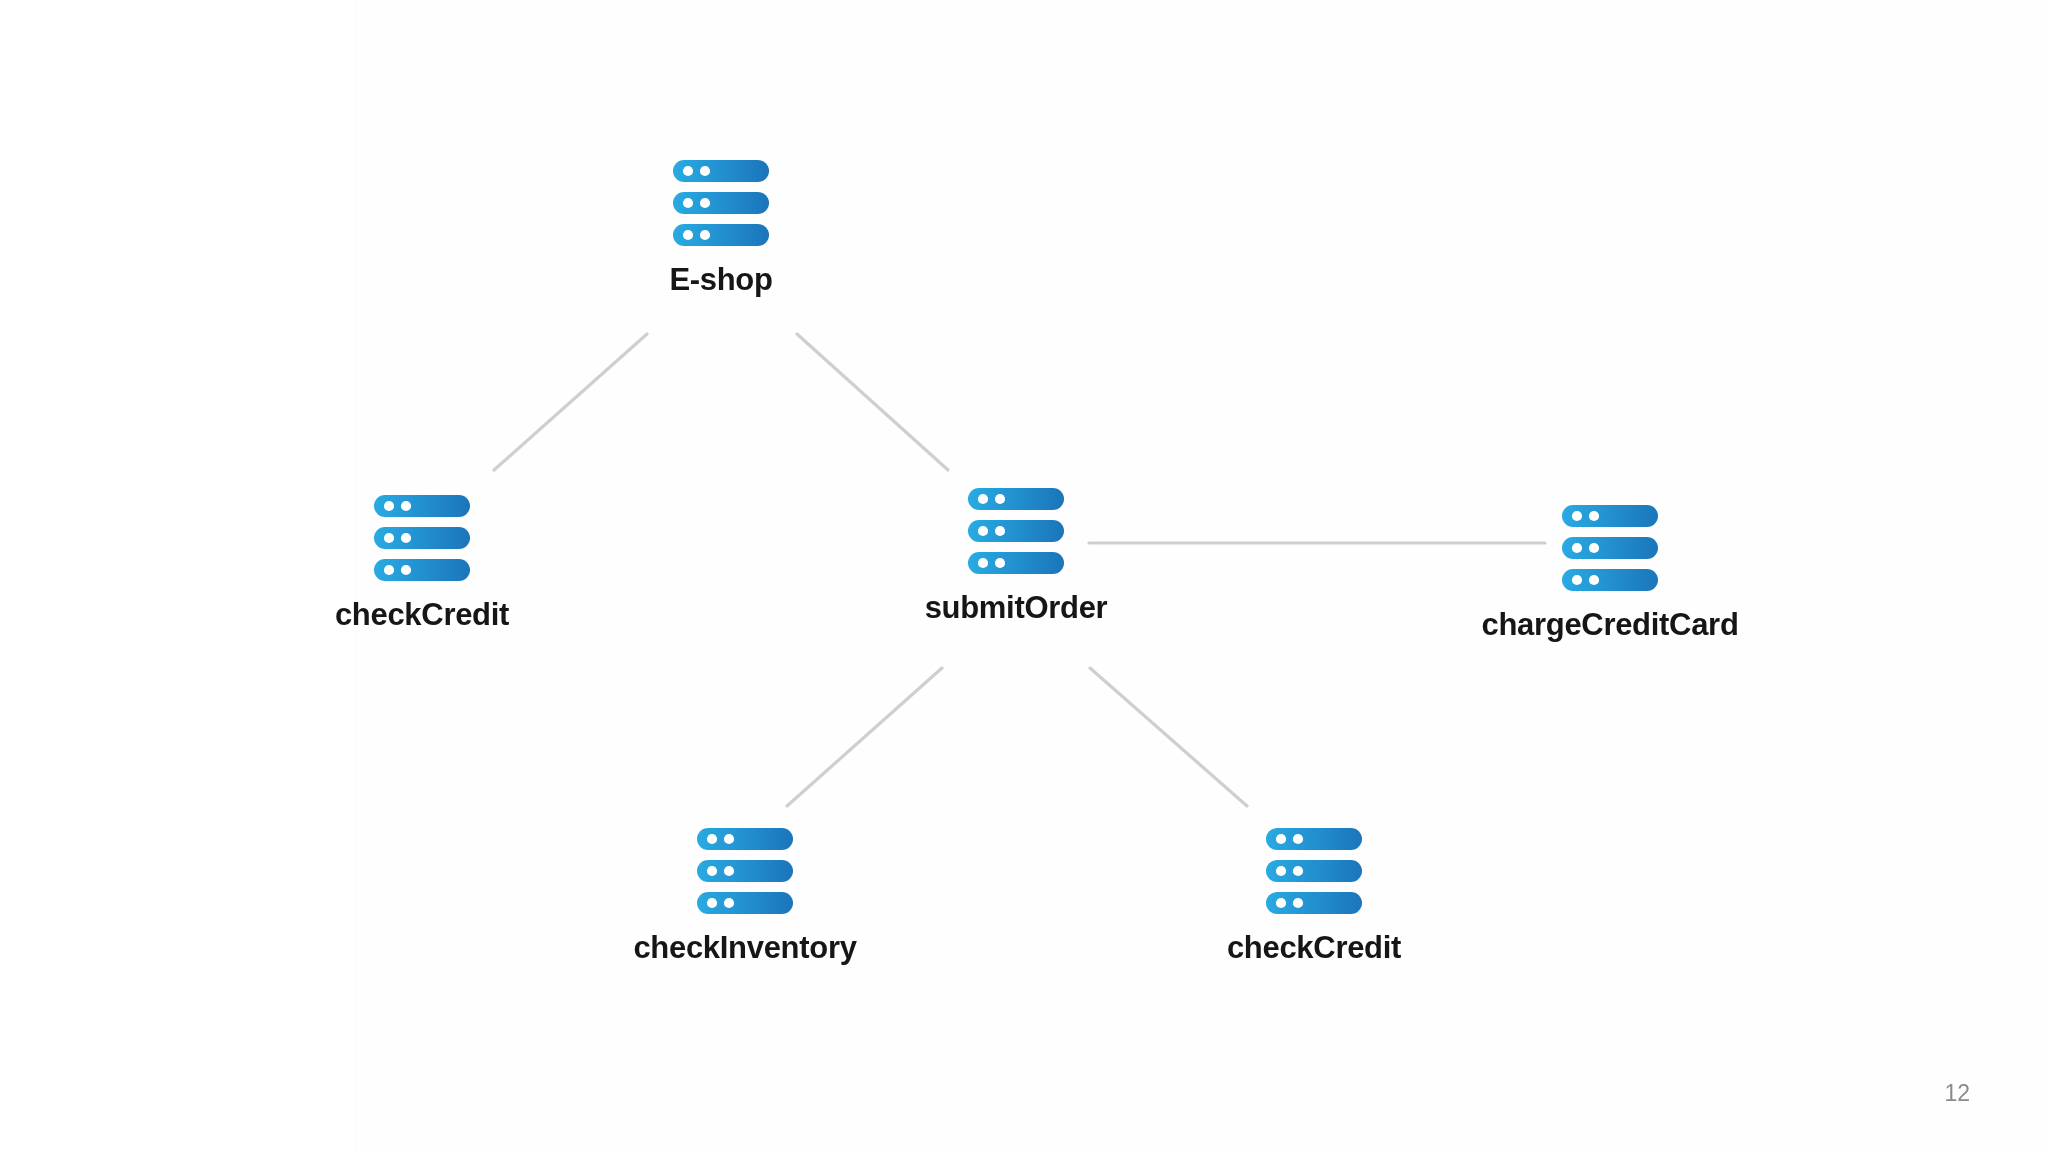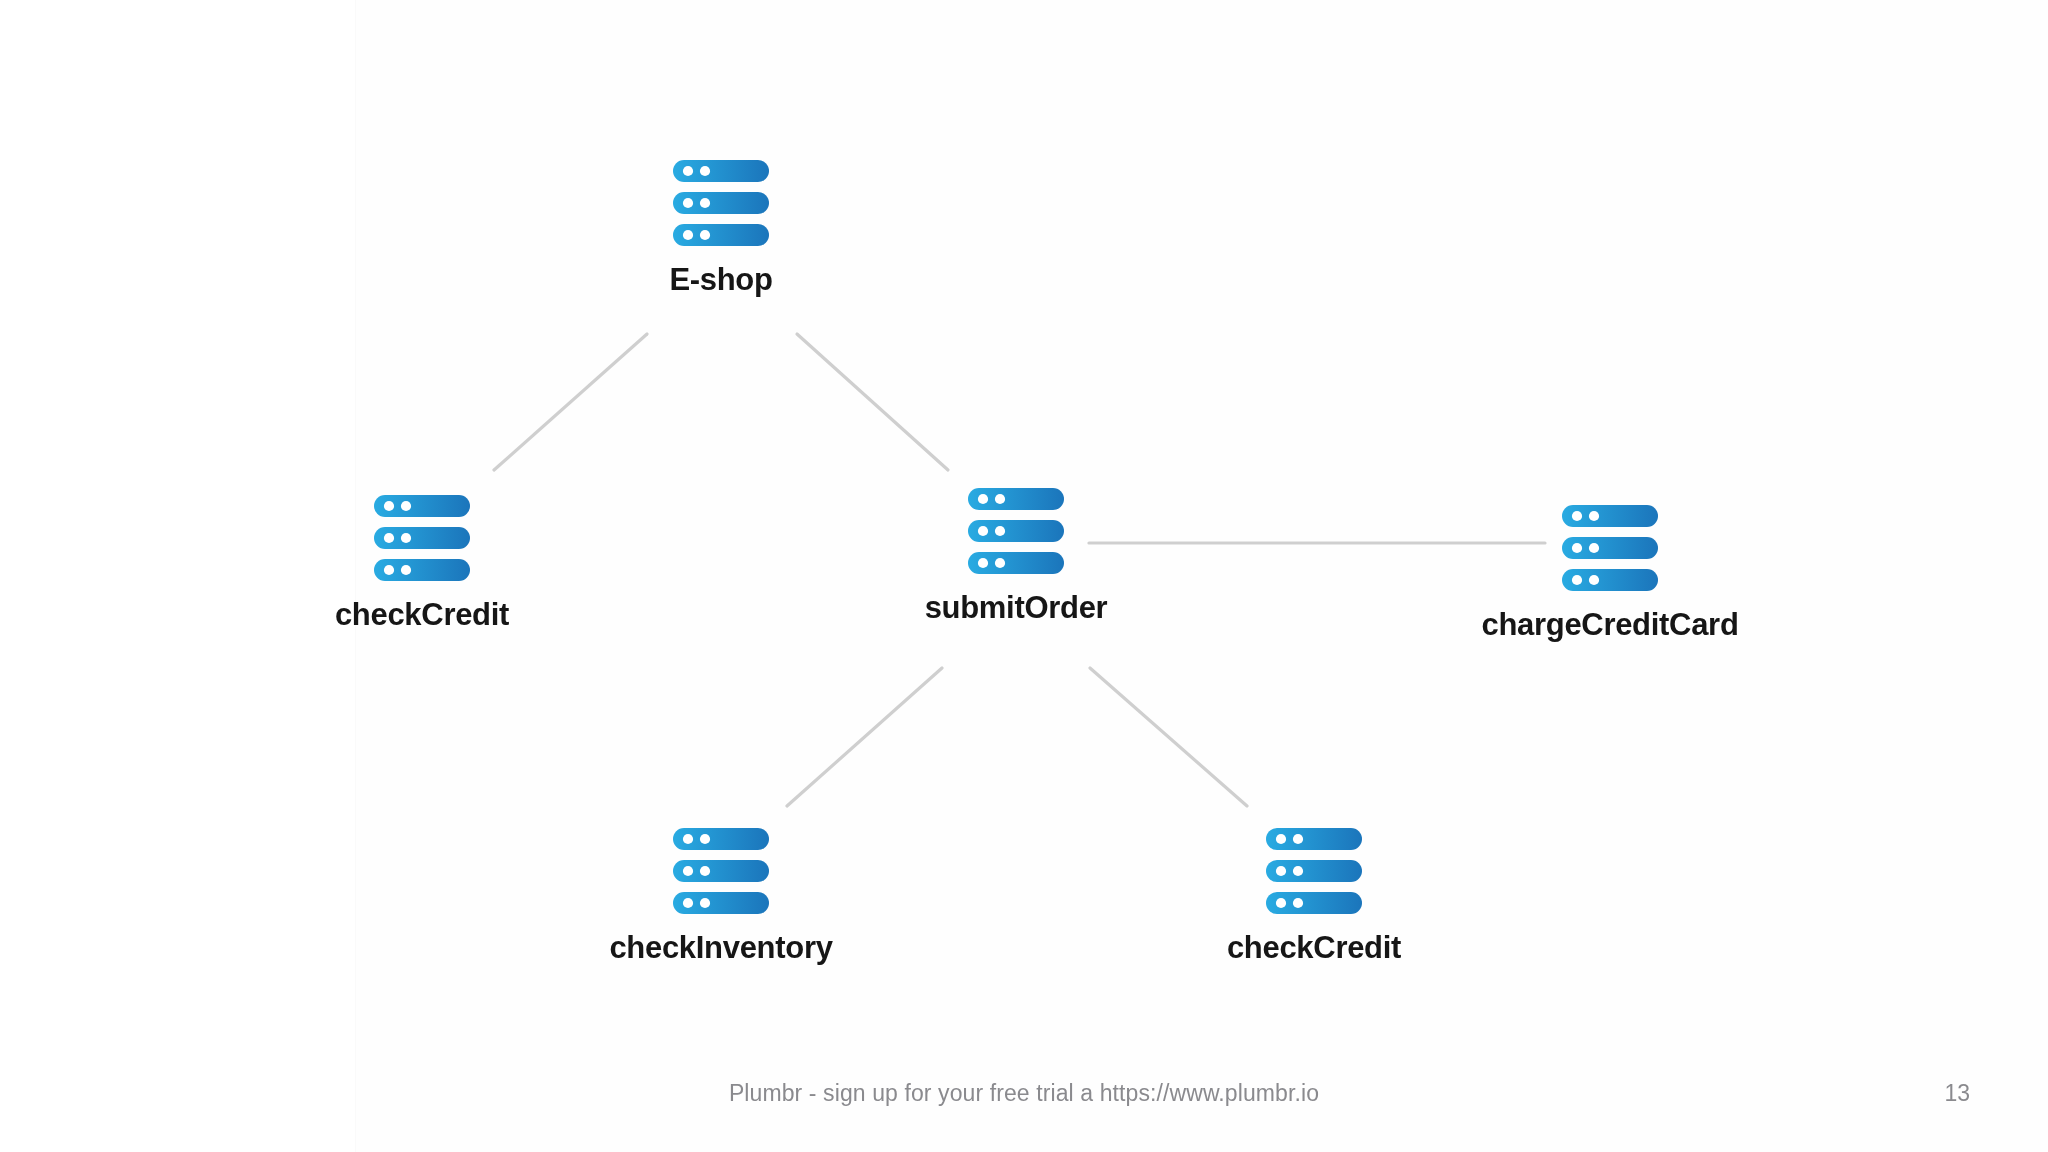--- a/index.html
+++ b/index.html
@@ -212,21 +212,21 @@
               <circle cx="32" cy="11" r="5.1" fill="#ffffff"></circle>
             </g>
             <g transform="translate(0,64)">
               <rect x="0" y="0" width="96" height="22" rx="11" ry="11" fill="url(#g3)"></rect>
               <circle cx="15" cy="11" r="5.1" fill="#ffffff"></circle>
               <circle cx="32" cy="11" r="5.1" fill="#ffffff"></circle>
             </g>
           </svg>
           <div class="node-label">chargeCreditCard</div>
         </div>
-        <div class="node" style="left: 714px; top: 828px;">
+        <div class="node" style="left: 738px; top: 828px;">
           <svg class="node-icon" viewBox="0 0 96 86" width="96" height="86" xmlns="http://www.w3.org/2000/svg">
             <defs>
               <linearGradient id="g4" x1="0" y1="0" x2="1" y2="0">
                 <stop offset="0%" stop-color="#29ABE2"></stop>
                 <stop offset="100%" stop-color="#1B75BB"></stop>
               </linearGradient>
             </defs>
             <g transform="translate(0,0)">
               <rect x="0" y="0" width="96" height="22" rx="11" ry="11" fill="url(#g4)"></rect>
               <circle cx="15" cy="11" r="5.1" fill="#ffffff"></circle>
@@ -268,16 +268,15 @@
               <circle cx="15" cy="11" r="5.1" fill="#ffffff"></circle>
               <circle cx="32" cy="11" r="5.1" fill="#ffffff"></circle>
             </g>
           </svg>
           <div class="node-label">checkCredit</div>
         </div>
       </div>
 
   </div>
 
-  <div id="footer-note">Plumbr - sign up for your free trial a https://www.plumbr.io</div>
-
-  <div id="page-number">13</div>
+
+  <div id="page-number">12</div>
 </div>
 
 </body></html>

